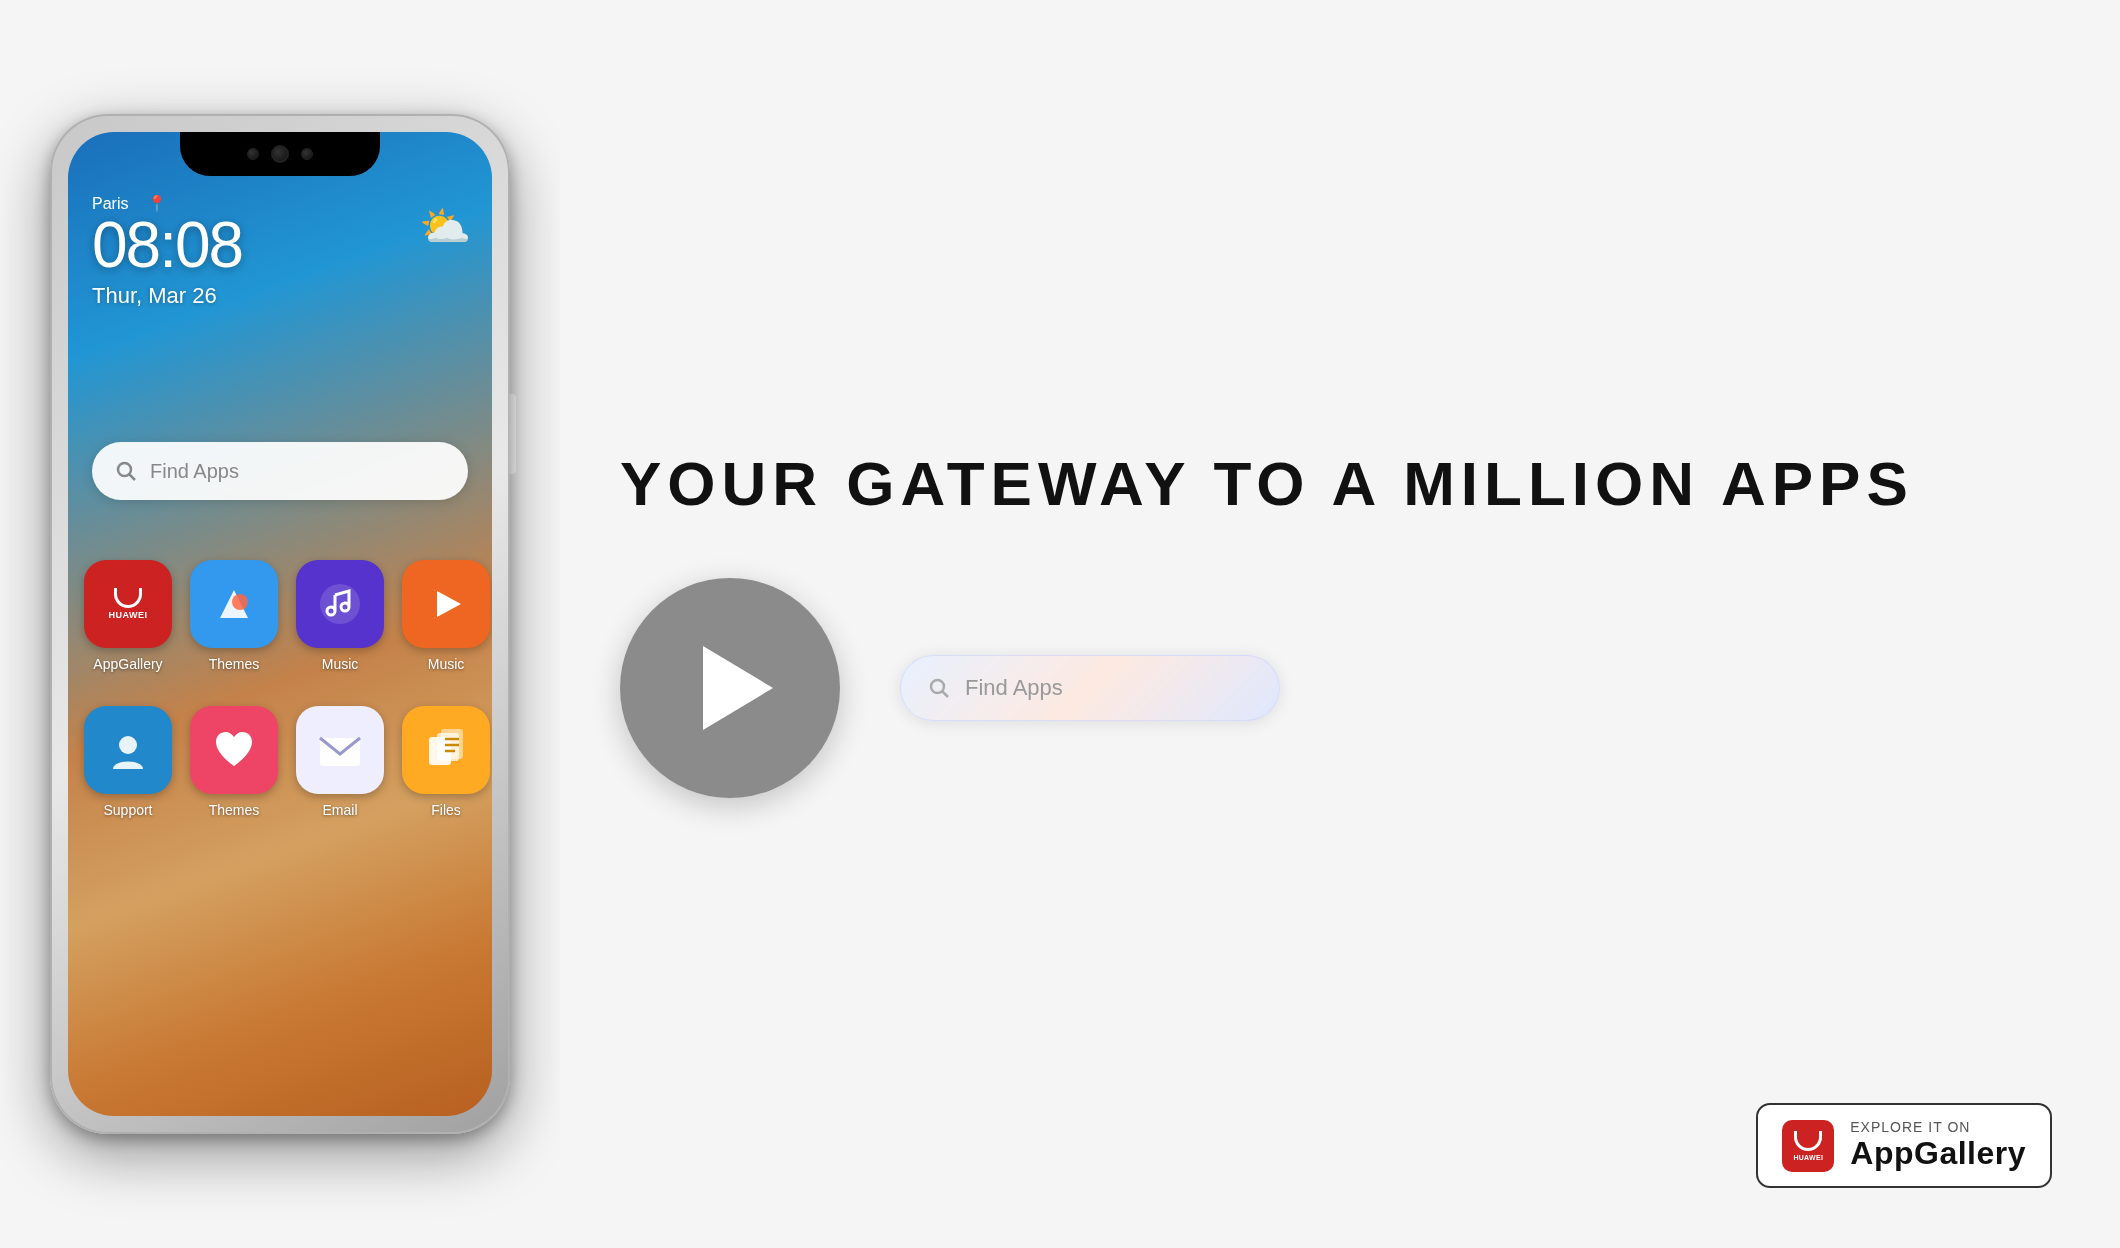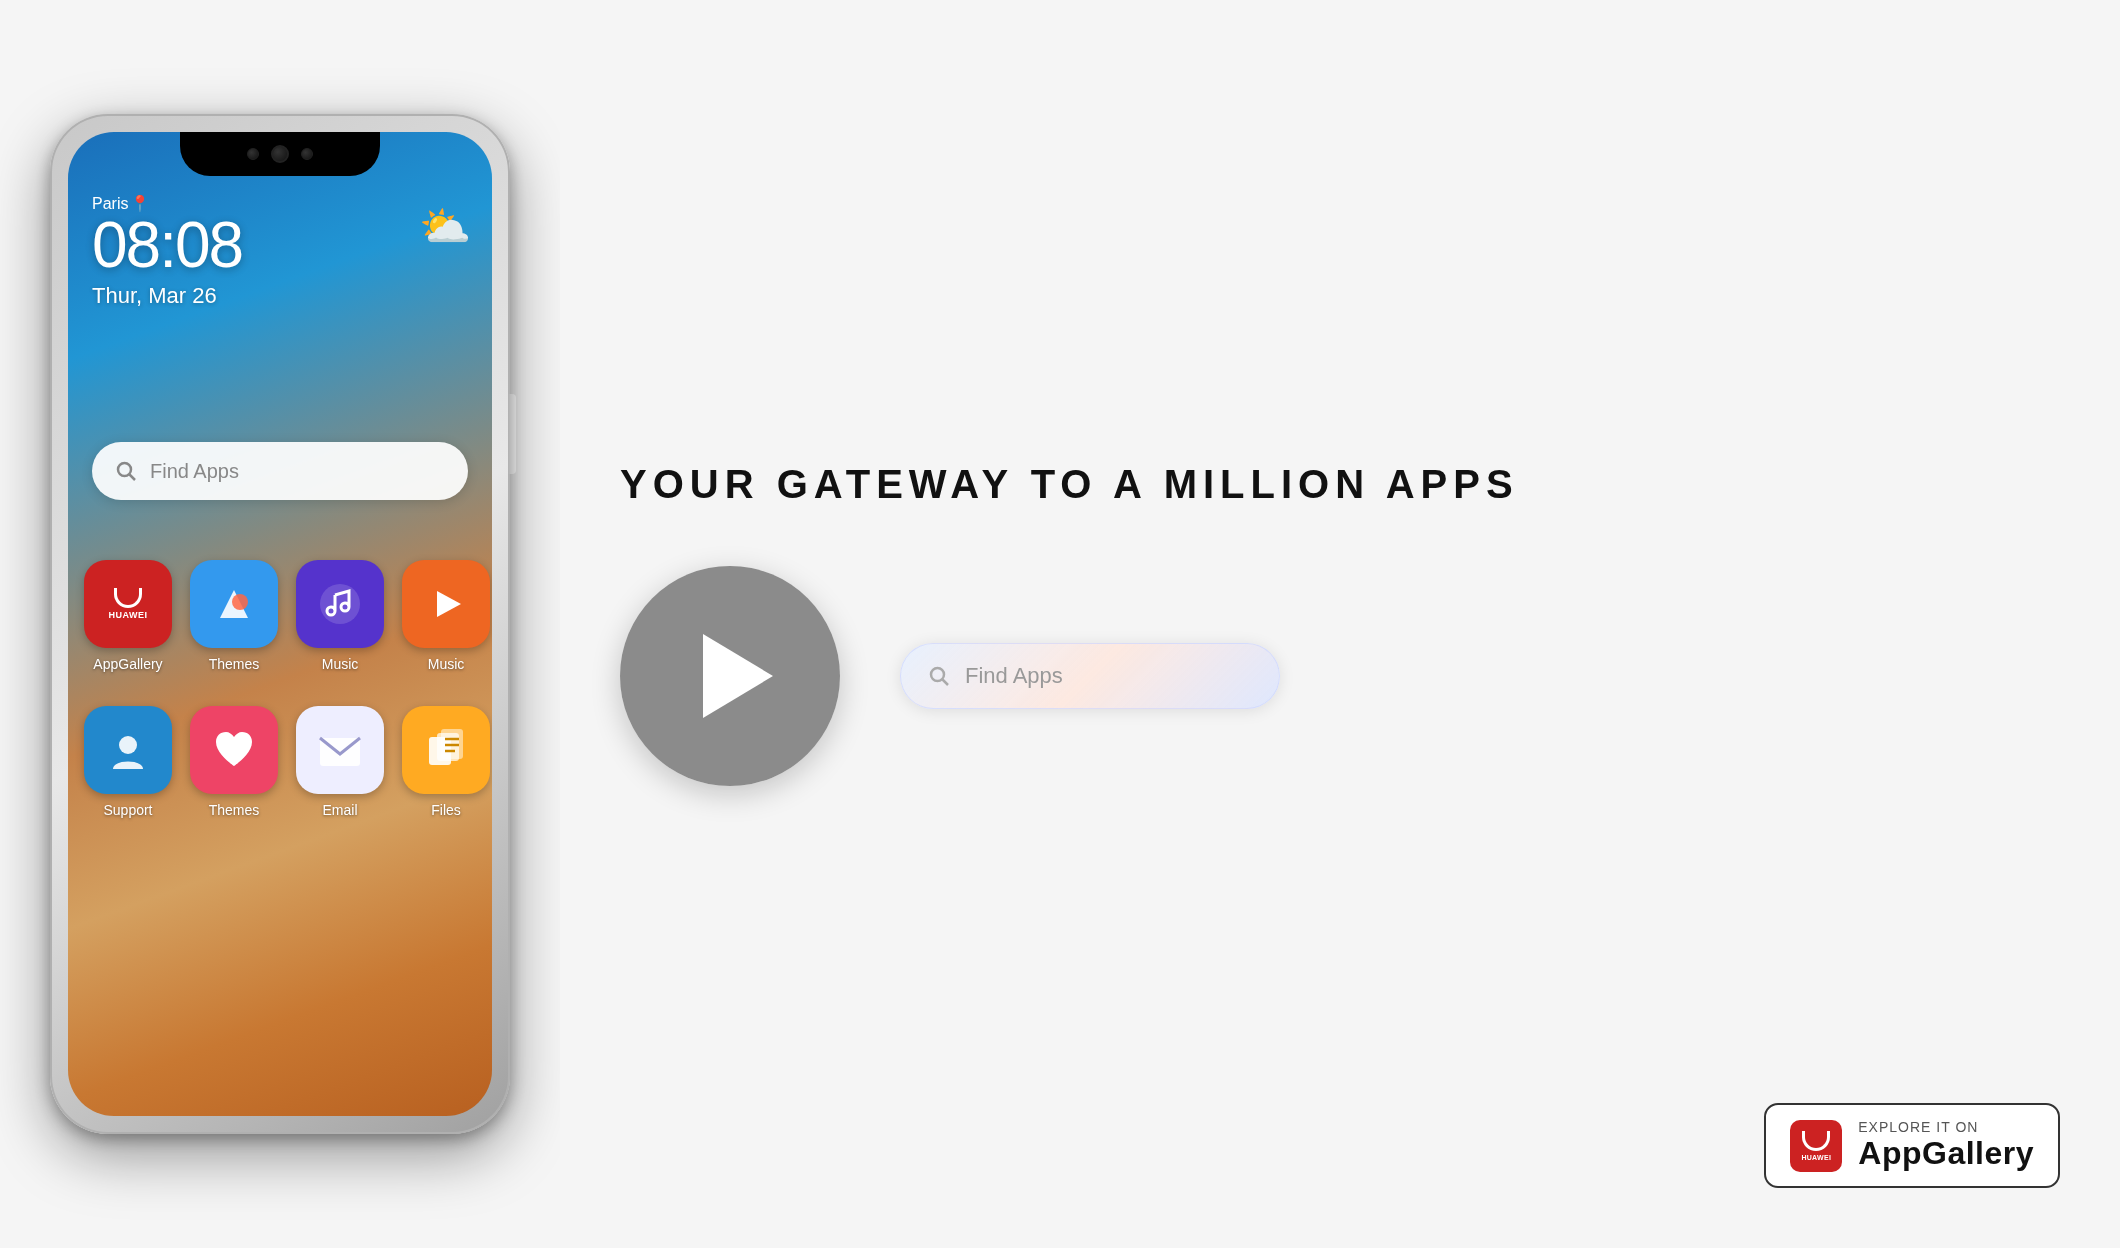--- a/index.html
+++ b/index.html
@@ -146,21 +146,21 @@
       font-weight: 400;
       margin-top: 6px;
       text-shadow: 0 1px 4px rgba(0,0,0,0.3);
     }
 
     .clock-location {
       font-size: 16px;
       margin-top: 2px;
       display: flex;
       align-items: center;
-      gap: 2px;
+      gap: 19px;
     }
 
     .weather-icon {
       position: absolute;
       top: 70px;
       right: 20px;
       color: white;
       font-size: 42px;
       z-index: 5;
     }
@@ -246,21 +246,21 @@
       height: 1248px;
       background: #f5f5f5;
       display: flex;
       flex-direction: column;
       justify-content: center;
       padding-left: 60px;
       padding-right: 60px;
     }
 
     .hero-title {
-      font-size: 40px;
+      font-size: 62px;
       font-weight: 900;
       letter-spacing: 6px;
       color: #111;
       text-transform: uppercase;
       margin-bottom: 60px;
       line-height: 1.1;
     }
 
     .video-and-search {
       display: flex;
@@ -314,21 +314,21 @@
     .search-icon-svg {
       width: 24px;
       height: 24px;
       flex-shrink: 0;
     }
 
     
     .appgallery-badge {
       position: absolute;
       bottom: 60px;
-      right: 60px;
+      right: 68px;
       display: flex;
       align-items: center;
       gap: 16px;
       border: 2px solid #333;
       border-radius: 14px;
       padding: 14px 24px;
       background: white;
     }
 
     .badge-huawei-icon {

